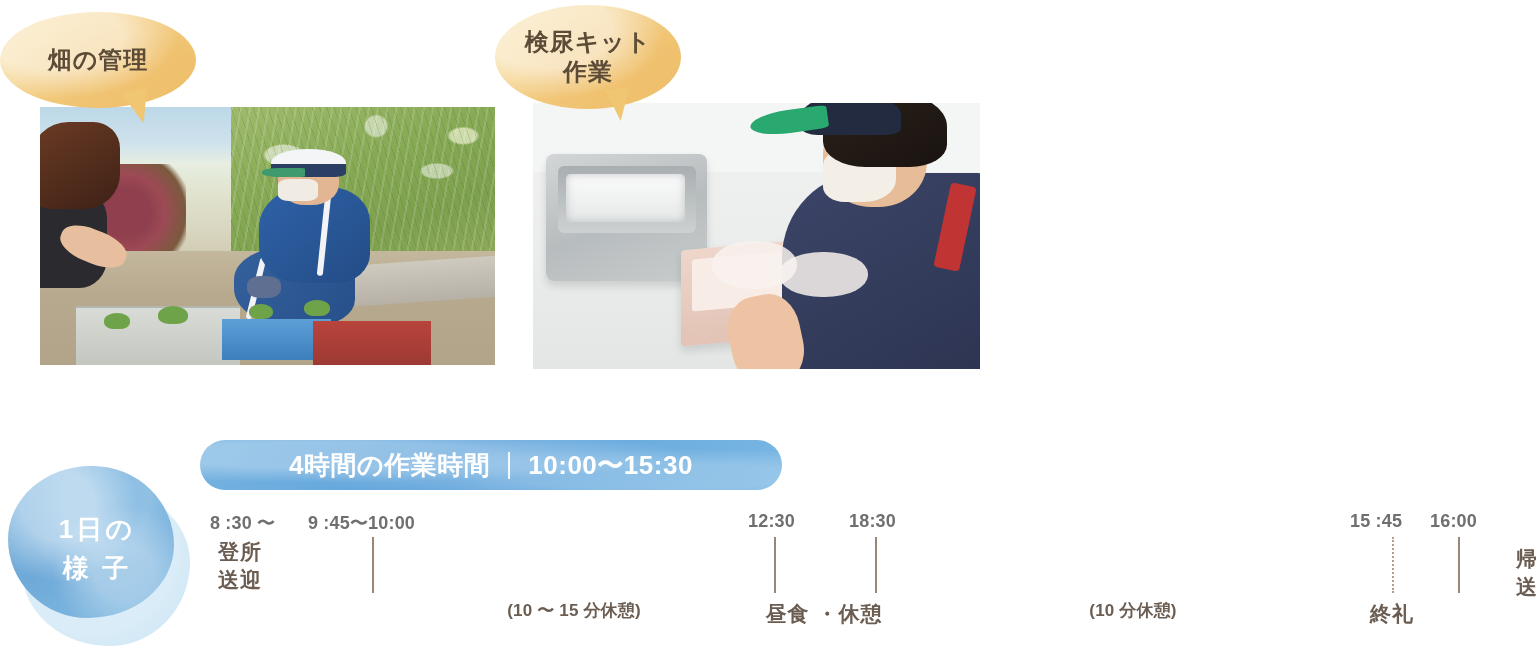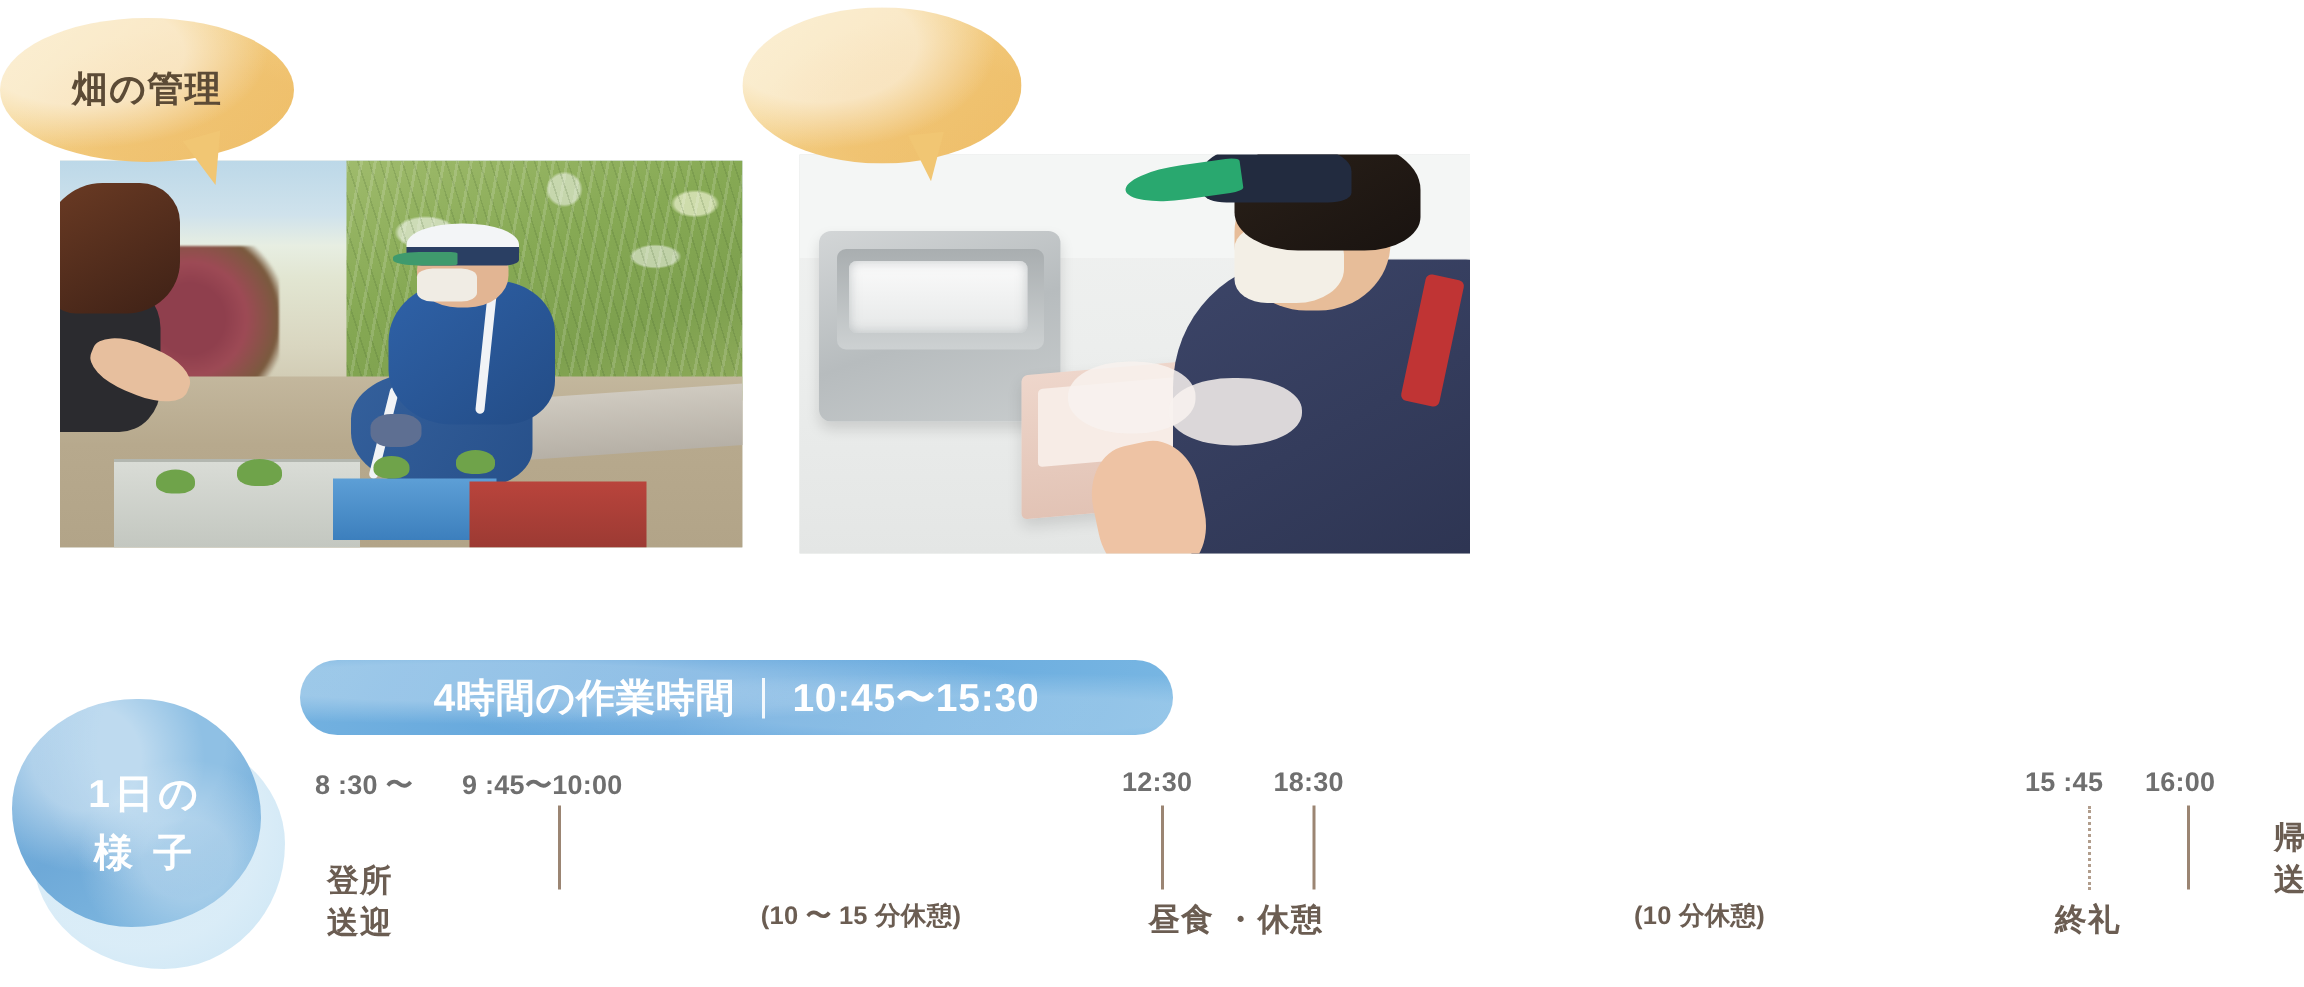--- a/index.html
+++ b/index.html
@@ -218,41 +218,45 @@
 
 <div class="bubble" id="bubble-field">
   <div class="tail"></div>
   <div class="body"></div>
   <div class="txt">畑の管理</div>
 </div>
 
 <div class="bubble" id="bubble-kit">
   <div class="tail"></div>
   <div class="body"></div>
+  <div class="txt">
+    <div>検尿キット</div>
+    <div>作業</div>
+  </div>
 </div>
 
 <div id="day-badge">
   <div class="shadow"></div>
   <div class="disc"></div>
   <div class="label">
     <span>1日の</span>
     <span>様 子</span>
   </div>
 </div>
 
 <div id="work-banner">
   <span class="seg">4時間の作業時間</span>
   <span class="sep"></span>
-  <span class="seg">10:45〜15:30</span>
+  <span class="seg">10:00〜15:30</span>
 </div>
 
 <div id="timeline">
 
   <div class="time-lab" style="left:210px;top:11px;">8 :30 〜</div>
-  <div class="side-lab" style="left:218px;top:38px;margin-top:36px;">
+  <div class="side-lab" style="left:218px;top:38px;">
     <div>登所</div>
     <div>送迎</div>
   </div>
 
   <div class="time-lab" style="left:308px;top:11px;">9 :45〜10:00</div>
   <div class="time-lab" style="left:748px;top:11px;">12:30</div>
   <div class="time-lab" style="left:849px;top:11px;">18:30</div>
   <div class="time-lab" style="left:1350px;top:11px;">15 :45</div>
   <div class="time-lab" style="left:1430px;top:11px;">16:00</div>
 

